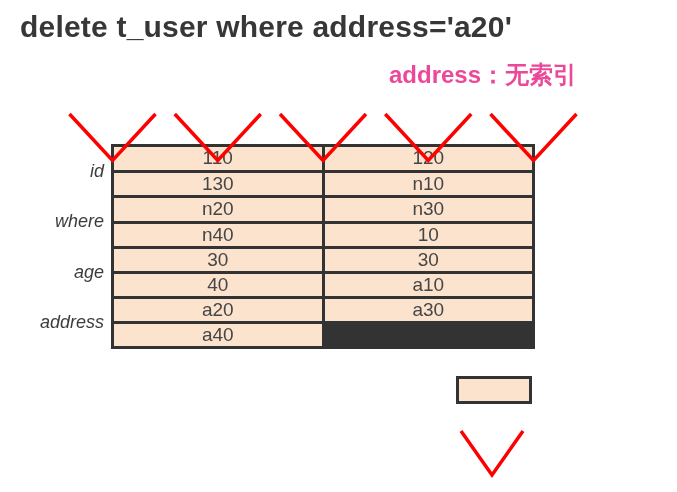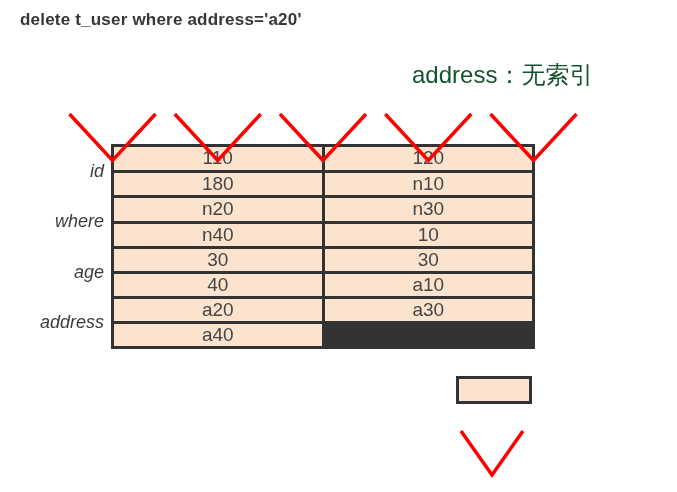--- a/index.html
+++ b/index.html
@@ -1,25 +1,25 @@
 <!DOCTYPE html>
 <html style="--peach: #fbe3cd; --border: #333333; --red: #ff0000;"><head>
 <meta charset="utf-8">
 <style>
   html,body{margin:0;padding:0;background:#ffffff;}
   .canvas{
     position:relative;width:677px;height:492px;background:#ffffff;overflow:hidden;
     font-family:"Liberation Sans",sans-serif;color:#3b3b3b;
   }
   .title{
-    position:absolute;left:20px;top:10px;font-size:17px;font-weight:bold;color:#373737;
+    position:absolute;left:20px;top:10px;font-size:30px;font-weight:bold;color:#373737;
     letter-spacing:0.2px;white-space:nowrap;
   }
   .subtitle{
-    position:absolute;left:412px;top:59px;font-size:24px;font-weight:normal;color:#14532d;
+    position:absolute;left:389px;top:59px;font-size:24px;font-weight:bold;color:#ec4899;
     white-space:nowrap;
   }
   .row-labels{position:absolute;left:0;top:0;width:104px;}
   .row-label{
     position:absolute;left:0;width:104px;height:48px;line-height:48px;
     text-align:right;font-size:18px;color:#3c3c3c;font-style:italic;
   }
   .grid{
     position:absolute;left:111px;top:144px;width:424px;height:205px;
     background:var(--border,#333333);box-sizing:border-box;padding:3px;
@@ -59,21 +59,21 @@
   <div class="row-labels">
     <div class="row-label" style="top:147px">id</div>
     <div class="row-label" style="top:197px">where</div>
     <div class="row-label" style="top:248px">age</div>
     <div class="row-label" style="top:298px">address</div>
   </div>
 
   <div class="grid">
     <div class="cell">110</div>
     <div class="cell">120</div>
-    <div class="cell">180</div>
+    <div class="cell">130</div>
     <div class="cell">n10</div>
     <div class="cell">n20</div>
     <div class="cell">n30</div>
     <div class="cell">n40</div>
     <div class="cell">10</div>
     <div class="cell">30</div>
     <div class="cell">30</div>
     <div class="cell">40</div>
     <div class="cell">a10</div>
     <div class="cell">a20</div>

